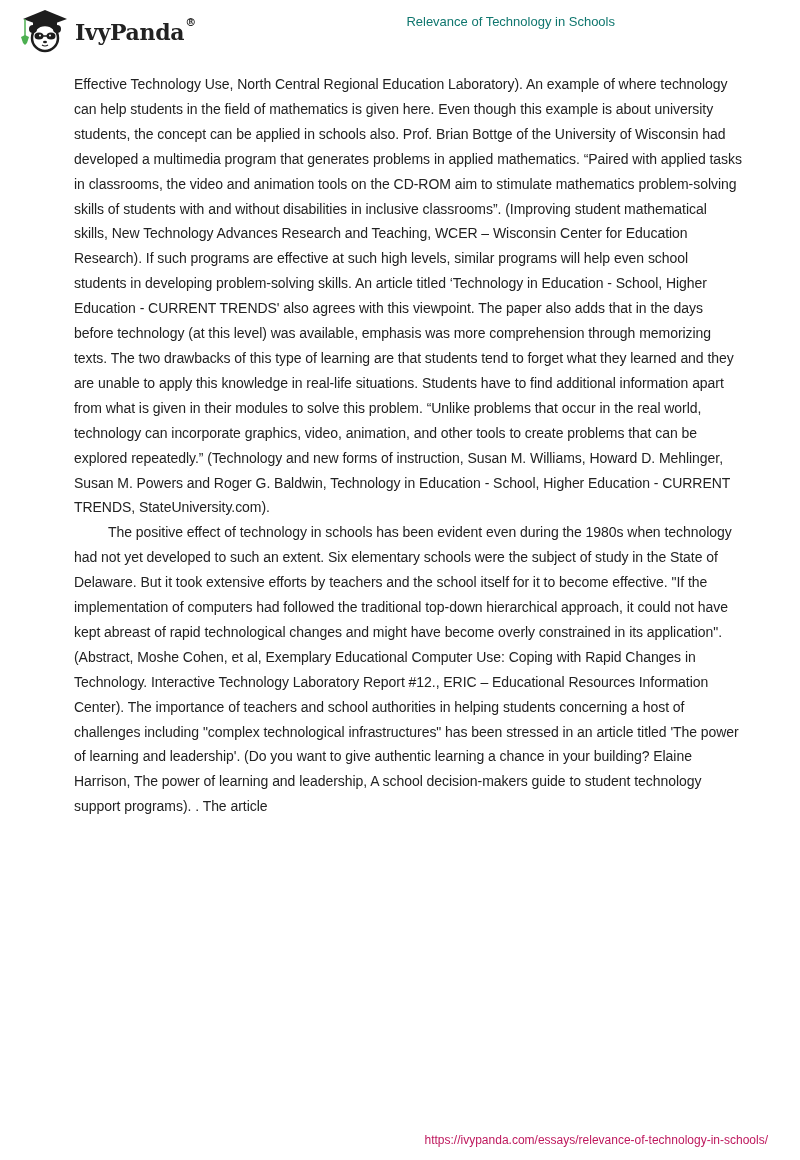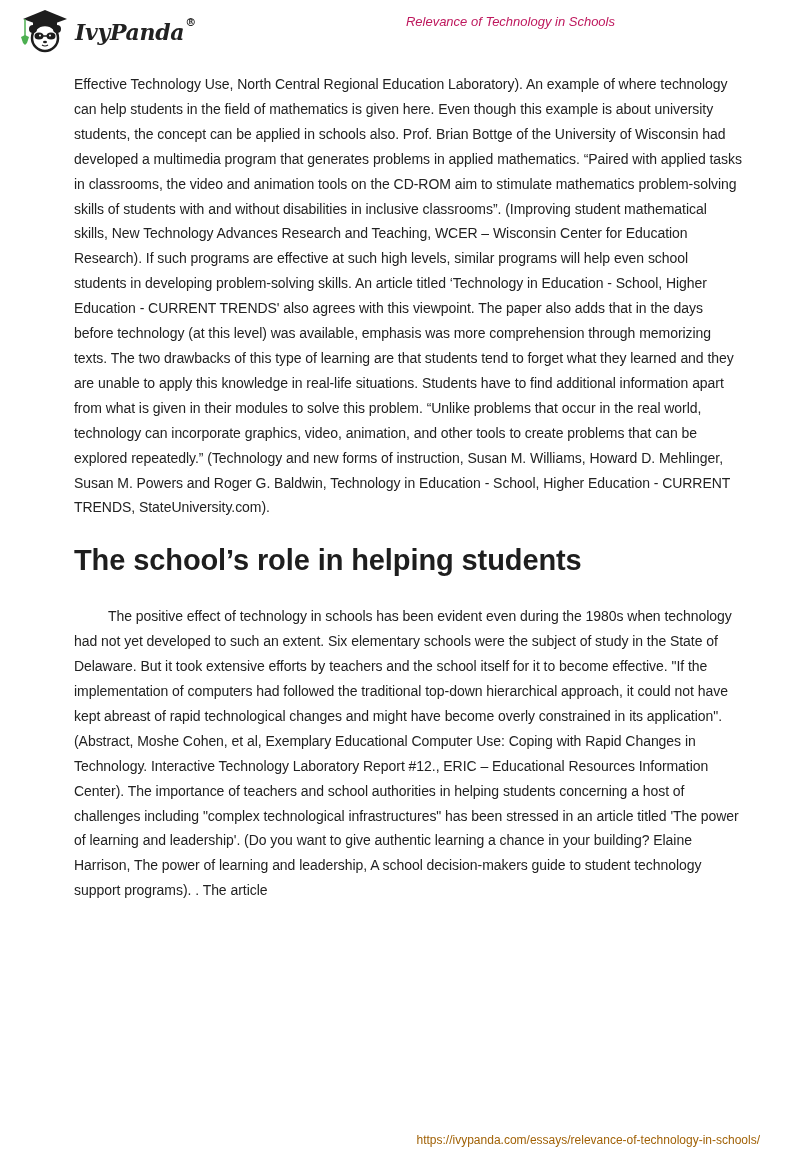--- a/index.html
+++ b/index.html
@@ -14,21 +14,20 @@
       overflow: hidden;
       font-family: "Liberation Sans", sans-serif;
       color: #222222;
     }
     .header {
       position: absolute;
       top: 0;
       left: 0;
       width: 647px;
       height: 56px;
-      font-style: italic;
     }
     .logo {
       position: absolute;
       left: 15px;
       top: 7px;
       display: flex;
       align-items: center;
     }
     .logo-mark {
       width: 58px;
@@ -50,21 +49,21 @@
       vertical-align: top;
       position: relative;
       top: -3px;
       margin-left: 1px;
     }
     .doc-title {
       position: absolute;
       right: 32px;
       top: 14px;
       font-size: 13px;
-      color: #be185d;
+      color: #0f766e;
     }
     .content {
       position: absolute;
       left: 74px;
       top: 72px;
       width: 670px;
     }
     .content p {
       margin: 0;
       font-size: 14px;
@@ -78,24 +77,24 @@
     .content h2 {
       margin: 22px 0 26px 0;
       font-size: 29px;
       line-height: 36px;
       font-weight: bold;
       color: #1e1e1e;
       letter-spacing: -0.1px;
     }
     .footer-url {
       position: absolute;
-      right: 40px;
+      right: 32px;
       top: 1133px;
       font-size: 12px;
-      color: #a16207;
+      color: #be185d;
     }
   </style>
 </head>
 <body>
 
 <div class="header">
   <div class="logo">
     <svg class="logo-mark" viewBox="0 0 58 46">
 
       <polygon points="8,12 30,3 52,12 30,20" fill="#1d1d1d"></polygon>
@@ -118,17 +117,16 @@
       <ellipse cx="30" cy="35" rx="2" ry="1.3" fill="#1d1d1d"></ellipse>
       <path d="M27,38 Q30,40 33,38" stroke="#1d1d1d" stroke-width="1.2" fill="none"></path>
     </svg>
     <span class="logo-text"><span>IvyPanda</span><span class="logo-reg">®</span></span>
   </div>
   <div class="doc-title">Relevance of Technology in Schools</div>
 </div>
 
 <div class="content">
   <p>Effective Technology Use, North Central Regional Education Laboratory). An example of where technology can help students in the field of mathematics is given here. Even though this example is about university students, the concept can be applied in schools also. Prof. Brian Bottge of the University of Wisconsin had developed a multimedia program that generates problems in applied mathematics. “Paired with applied tasks in classrooms, the video and animation tools on the CD-ROM aim to stimulate mathematics problem-solving skills of students with and without disabilities in inclusive classrooms”. (Improving student mathematical skills, New Technology Advances Research and Teaching, WCER – Wisconsin Center for Education Research). If such programs are effective at such high levels, similar programs will help even school students in developing problem-solving skills. An article titled ‘Technology in Education - School, Higher Education - CURRENT TRENDS' also agrees with this viewpoint. The paper also adds that in the days before technology (at this level) was available, emphasis was more comprehension through memorizing texts. The two drawbacks of this type of learning are that students tend to forget what they learned and they are unable to apply this knowledge in real-life situations. Students have to find additional information apart from what is given in their modules to solve this problem. “Unlike problems that occur in the real world, technology can incorporate graphics, video, animation, and other tools to create problems that can be explored repeatedly.” (Technology and new forms of instruction, Susan M. Williams, Howard D. Mehlinger, Susan M. Powers and Roger G. Baldwin, Technology in Education - School, Higher Education - CURRENT TRENDS, StateUniversity.com).</p>
-  <h2>The school’s role in helping students</h2>
   <p class="indent">The positive effect of technology in schools has been evident even during the 1980s when technology had not yet developed to such an extent. Six elementary schools were the subject of study in the State of Delaware. But it took extensive efforts by teachers and the school itself for it to become effective. "If the implementation of computers had followed the traditional top-down hierarchical approach, it could not have kept abreast of rapid technological changes and might have become overly constrained in its application". (Abstract, Moshe Cohen, et al, Exemplary Educational Computer Use: Coping with Rapid Changes in Technology. Interactive Technology Laboratory Report #12., ERIC – Educational Resources Information Center). The importance of teachers and school authorities in helping students concerning a host of challenges including "complex technological infrastructures" has been stressed in an article titled 'The power of learning and leadership'. (Do you want to give authentic learning a chance in your building? Elaine Harrison, The power of learning and leadership, A school decision-makers guide to student technology support programs). . The article</p>
 </div>
 
 <div class="footer-url">https://ivypanda.com/essays/relevance-of-technology-in-schools/</div>
 
 </body></html>

